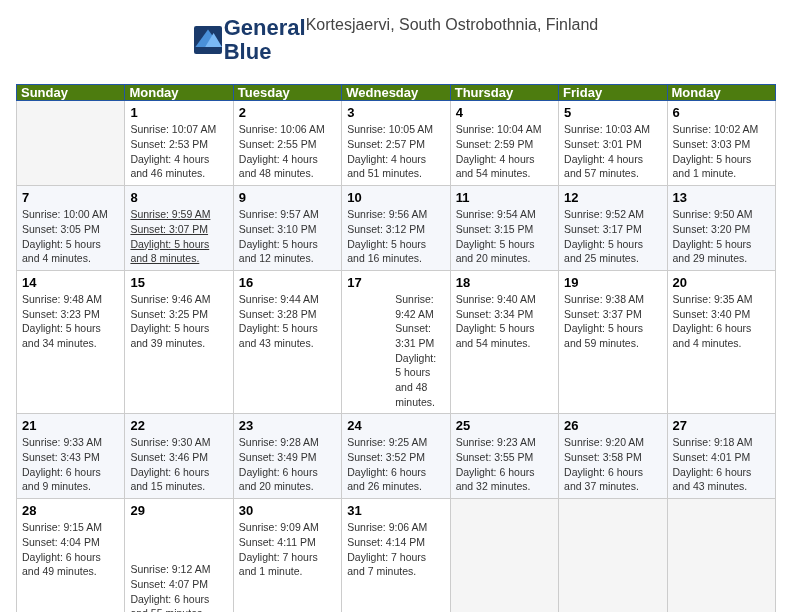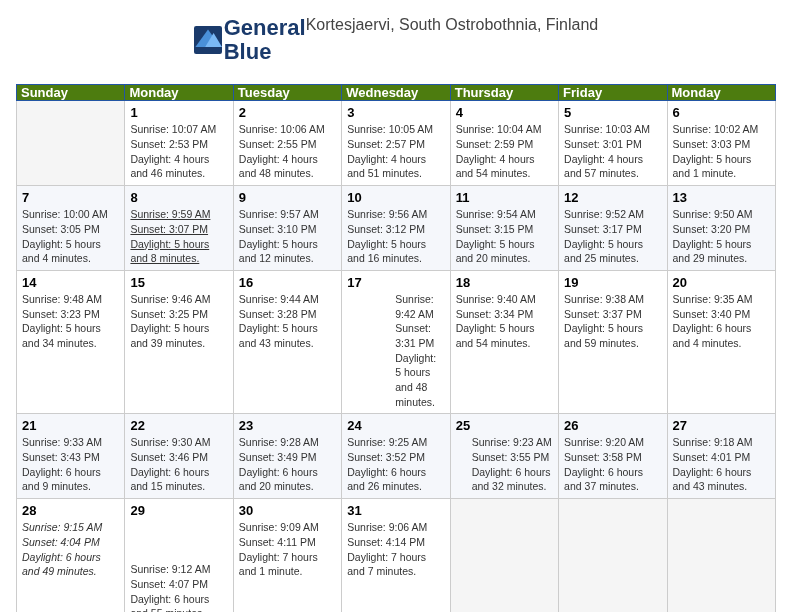--- a/index.html
+++ b/index.html
@@ -299,21 +299,21 @@
         </td>
         <td>
           <span class="day-number">24</span>
           <div class="day-info" style="white-space: pre-line;">Sunrise: 9:25 AM
 Sunset: 3:52 PM
 Daylight: 6 hours
 and 26 minutes.</div>
         </td>
         <td>
           <span class="day-number">25</span>
-          <div class="day-info" style="white-space: pre-line; margin-left: 16px;">Sunrise: 9:23 AM
+          <div class="day-info" style="white-space: pre-line;">Sunrise: 9:23 AM
 Sunset: 3:55 PM
 Daylight: 6 hours
 and 32 minutes.</div>
         </td>
         <td>
           <span class="day-number">26</span>
           <div class="day-info" style="white-space: pre-line;">Sunrise: 9:20 AM
 Sunset: 3:58 PM
 Daylight: 6 hours
 and 37 minutes.</div>
@@ -322,21 +322,21 @@
           <span class="day-number">27</span>
           <div class="day-info" style="white-space: pre-line;">Sunrise: 9:18 AM
 Sunset: 4:01 PM
 Daylight: 6 hours
 and 43 minutes.</div>
         </td>
       </tr>
       <tr>
         <td>
           <span class="day-number">28</span>
-          <div class="day-info" style="white-space: pre-line; font-style: italic;">Sunrise: 9:15 AM
+          <div class="day-info" style="white-space: pre-line;">Sunrise: 9:15 AM
 Sunset: 4:04 PM
 Daylight: 6 hours
 and 49 minutes.</div>
         </td>
         <td>
           <span class="day-number">29</span>
           <div class="day-info" style="white-space: pre-line; margin-top: 44px;">Sunrise: 9:12 AM
 Sunset: 4:07 PM
 Daylight: 6 hours
 and 55 minutes.</div>

